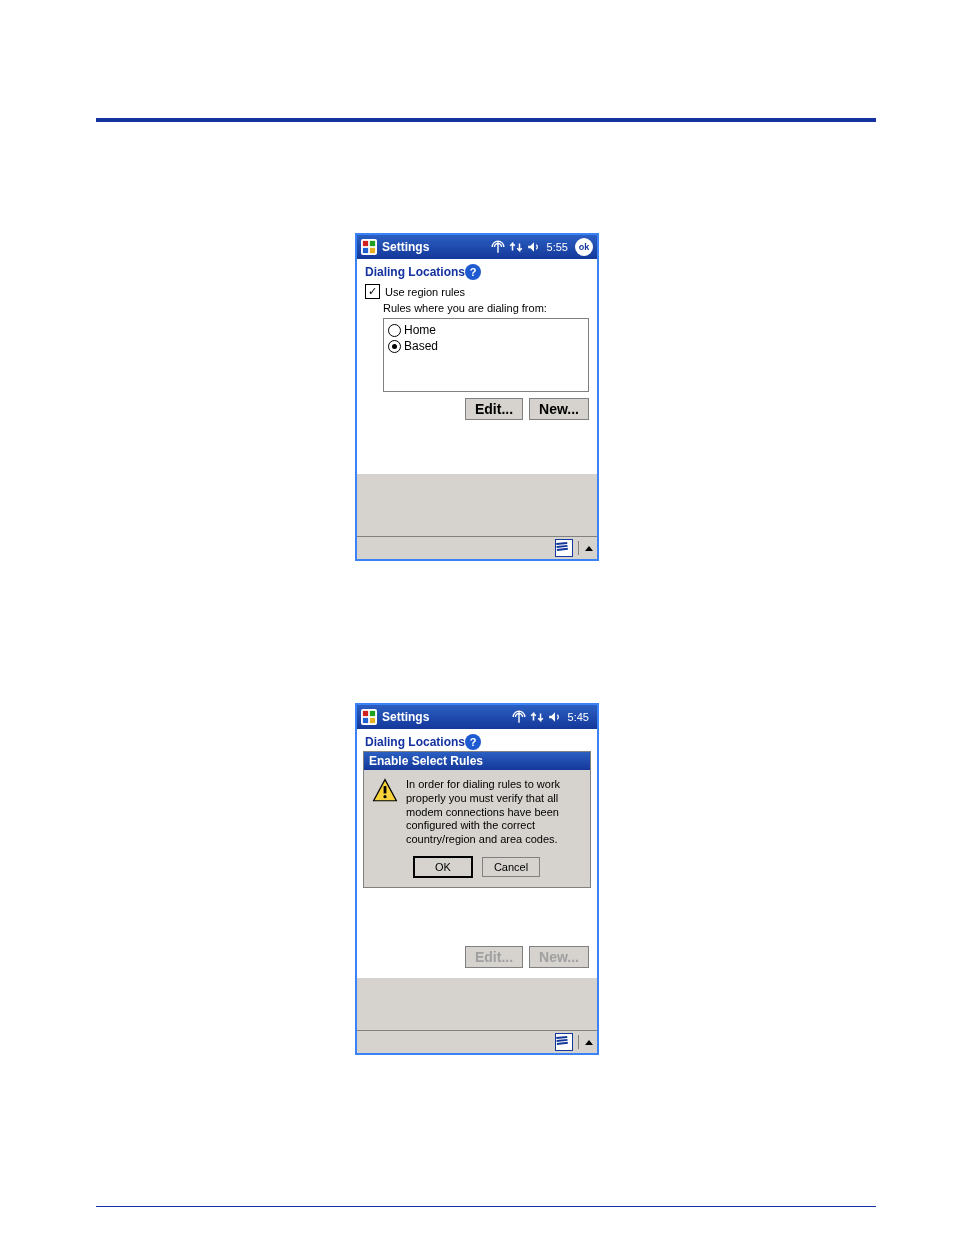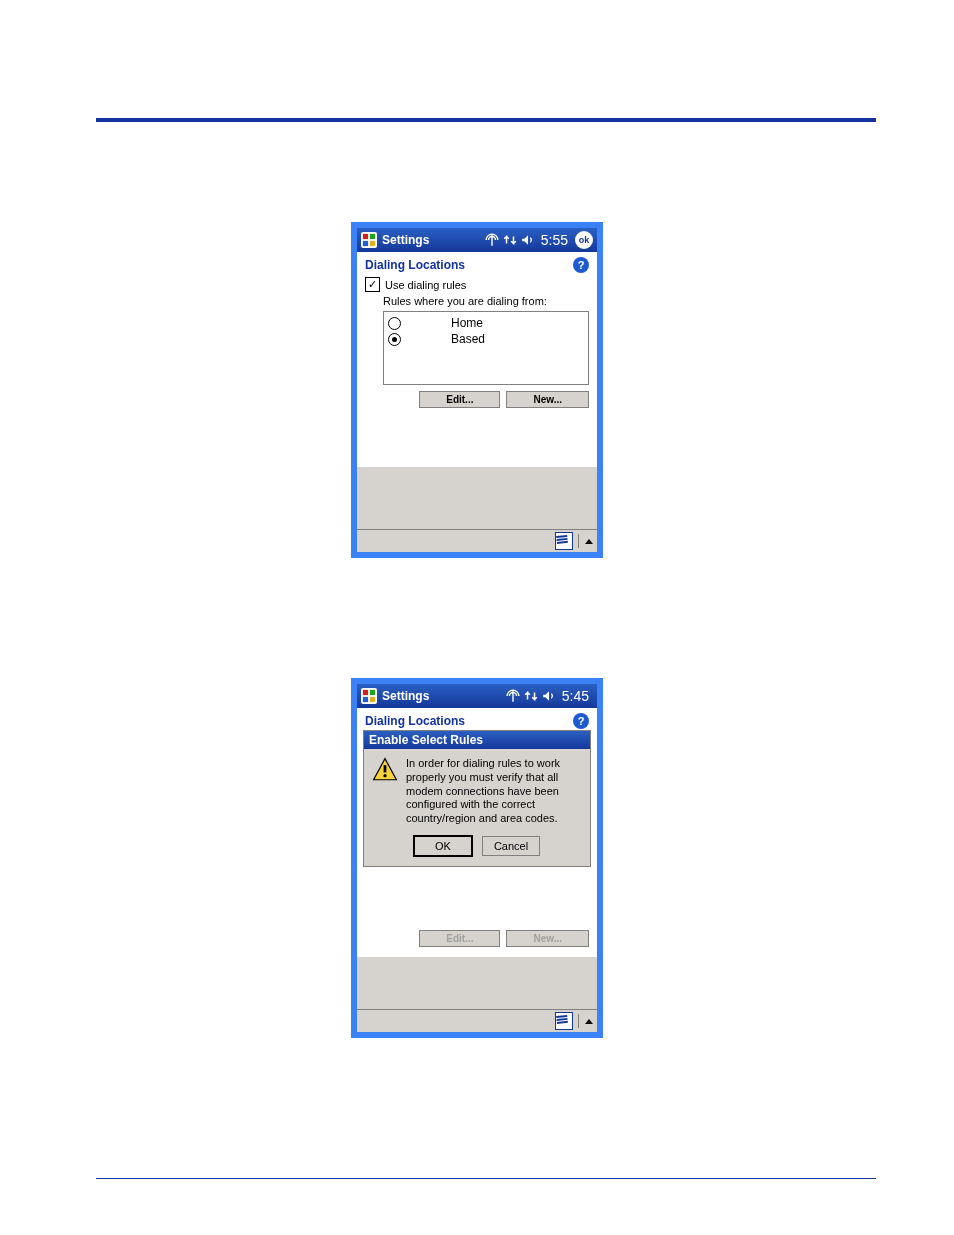--- a/index.html
+++ b/index.html
@@ -1,40 +1,40 @@
 <!DOCTYPE html>
 <html><head>
 <meta charset="utf-8">
 <style>
   html,body{margin:0;padding:0;background:#fff;font-family:Tahoma,Verdana,sans-serif;font-size:11px;color:#000;}
   .page{width:954px;margin:0 auto;position:relative;}
   .top-gap{height:88px;}
   .blue-rule{height:4px;background:#1432a0;margin:0 78px 0 96px;}
   .thin-rule{height:1px;background:#1432a0;margin:0 78px 0 96px;}
-  .device{width:240px;border:6px solid #3b82f6;background:#d6d3ce;margin:0 auto;position:relative;}
+  .device{width:240px;border:2px solid #3b82f6;background:#d6d3ce;margin:11px auto;position:relative;}
   .titlebar{background:linear-gradient(to bottom,#2b5fc2,#14389a);height:24px;display:flex;align-items:center;padding:0 4px;color:#fff;font-weight:bold;font-size:12px;}
   .titlebar .flag{width:16px;height:16px;border-radius:2px;background:#fff;margin-right:5px;display:flex;align-items:center;justify-content:center;}
   .titlebar .flag svg{width:14px;height:14px;}
   .titlebar .spacer{flex:1;}
   .titlebar .ticon{width:14px;margin:0 2px;color:#fff;fill:#fff;}
-  .titlebar .time{margin:0 4px;font-weight:normal;font-size:14px;}
+  .titlebar .time{margin:0 4px;font-weight:normal;font-size:11px;}
   .titlebar .ok{width:18px;height:18px;background:#fff;border-radius:50%;color:#1432a0;font-size:9px;font-weight:bold;display:flex;align-items:center;justify-content:center;margin-left:3px;}
   .client{background:#fff;padding:5px 8px 12px 8px;min-height:198px;position:relative;}
-  .screen-heading{color:#1432a0;font-weight:bold;font-size:12px;display:flex;align-items:center;justify-content:space-between;margin-bottom:4px;}
+  .screen-heading{color:#1432a0;font-weight:bold;font-size:12px;display:flex;align-items:center;margin-bottom:4px;}
   .help{width:16px;height:16px;background:#1e5ad0;border-radius:50%;color:#fff;font-weight:bold;font-size:11px;display:flex;align-items:center;justify-content:center;}
   .desc{line-height:1.25em;margin:4px 0 8px 0;}
   .chk-row{display:flex;align-items:center;margin-bottom:3px;}
   .chkbox{width:13px;height:13px;border:1px solid #000;background:#fff;margin-right:5px;display:flex;align-items:center;justify-content:center;font-size:11px;line-height:1;}
   .sublabel{margin:2px 0 4px 18px;}
   .listbox{border:1px solid #808080;background:#fff;margin:0 0 6px 18px;height:66px;padding:3px 4px;}
-  .radio-row{display:flex;align-items:center;font-size:12px;line-height:16px;gap:47px;}
+  .radio-row{display:flex;align-items:center;font-size:12px;line-height:16px;}
   .radio{width:11px;height:11px;border:1px solid #000;border-radius:50%;margin-right:3px;display:flex;align-items:center;justify-content:center;}
   .radio.sel::after{content:"";width:5px;height:5px;background:#000;border-radius:50%;}
   .btnrow{display:flex;justify-content:flex-end;gap:6px;margin-left:18px;}
-  .btn{border:1px solid #808080;background:#d6d3ce;padding:2px 26px;font-family:inherit;font-size:10px;font-weight:bold;min-width:50px;}
+  .btn{border:1px solid #808080;background:#d6d3ce;padding:2px 9px;font-family:inherit;font-size:14px;font-weight:bold;min-width:50px;}
   .btn.disabled{color:#a0a0a0;}
   .taskbar{background:#d6d3ce;height:22px;border-top:1px solid #808080;display:flex;align-items:center;justify-content:flex-end;padding:0 4px;}
   .sip{width:16px;height:16px;border:1px solid #14389a;background:#fff;margin-right:2px;position:relative;}
   .sip::before{content:"";position:absolute;left:1px;top:9px;width:11px;height:2px;background:#14389a;box-shadow:0 -3px 0 #14389a,0 -6px 0 #14389a;transform:rotate(-6deg);transform-origin:left bottom;}
   .arrow-up{width:0;height:0;border-left:4px solid transparent;border-right:4px solid transparent;border-bottom:5px solid #000;margin-left:3px;}
   
   .msgbox{position:absolute;left:6px;right:6px;top:22px;border:1px solid #808080;background:#d6d3ce;}
   .msghdr{background:linear-gradient(to bottom,#2b5fc2,#14389a);color:#fff;font-weight:bold;font-size:12px;padding:2px 5px;}
   .msgbody{display:flex;padding:8px 8px 4px 8px;}
   .warnicon{width:26px;height:26px;flex:0 0 26px;margin-right:8px;}
@@ -82,21 +82,21 @@
       <span class="time">5:55</span>
       <span class="ok">ok</span>
     </div>
     <div class="client">
       <div class="screen-heading">
         <span>Dialing Locations</span>
         <span class="help">?</span>
       </div>
       <div class="chk-row">
         <span class="chkbox">✓</span>
-        <span>Use dialing rules</span>
+        <span>Use region rules</span>
       </div>
       <div class="sublabel">Rules where you are dialing from:</div>
       <div class="listbox">
         <div class="radio-row">
           <span class="radio"></span>
           <span>Home</span>
         </div>
         <div class="radio-row">
           <span class="radio sel"></span>
           <span>Based</span>

